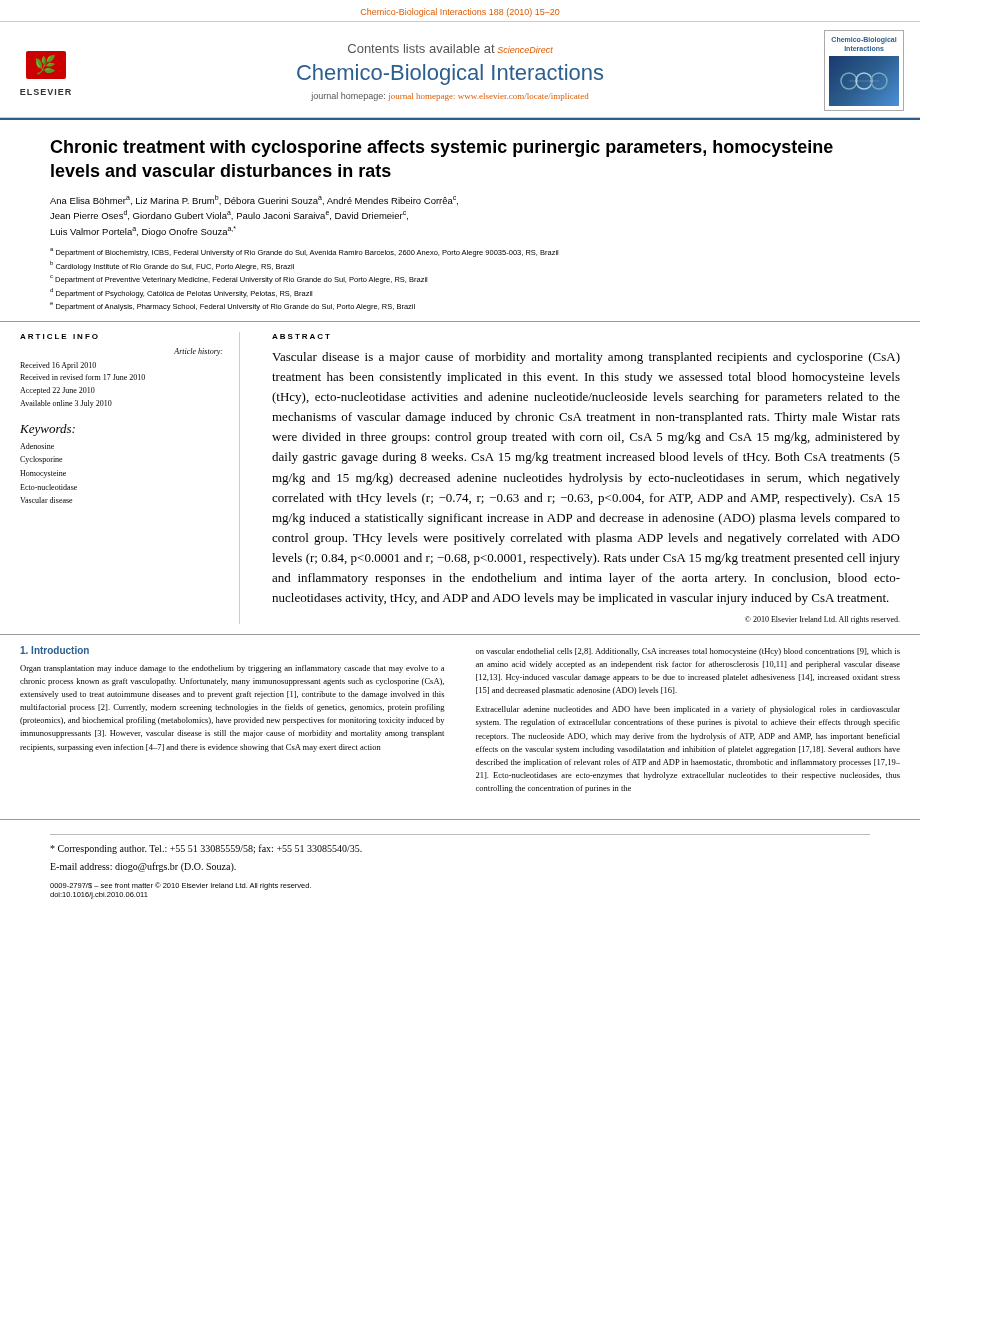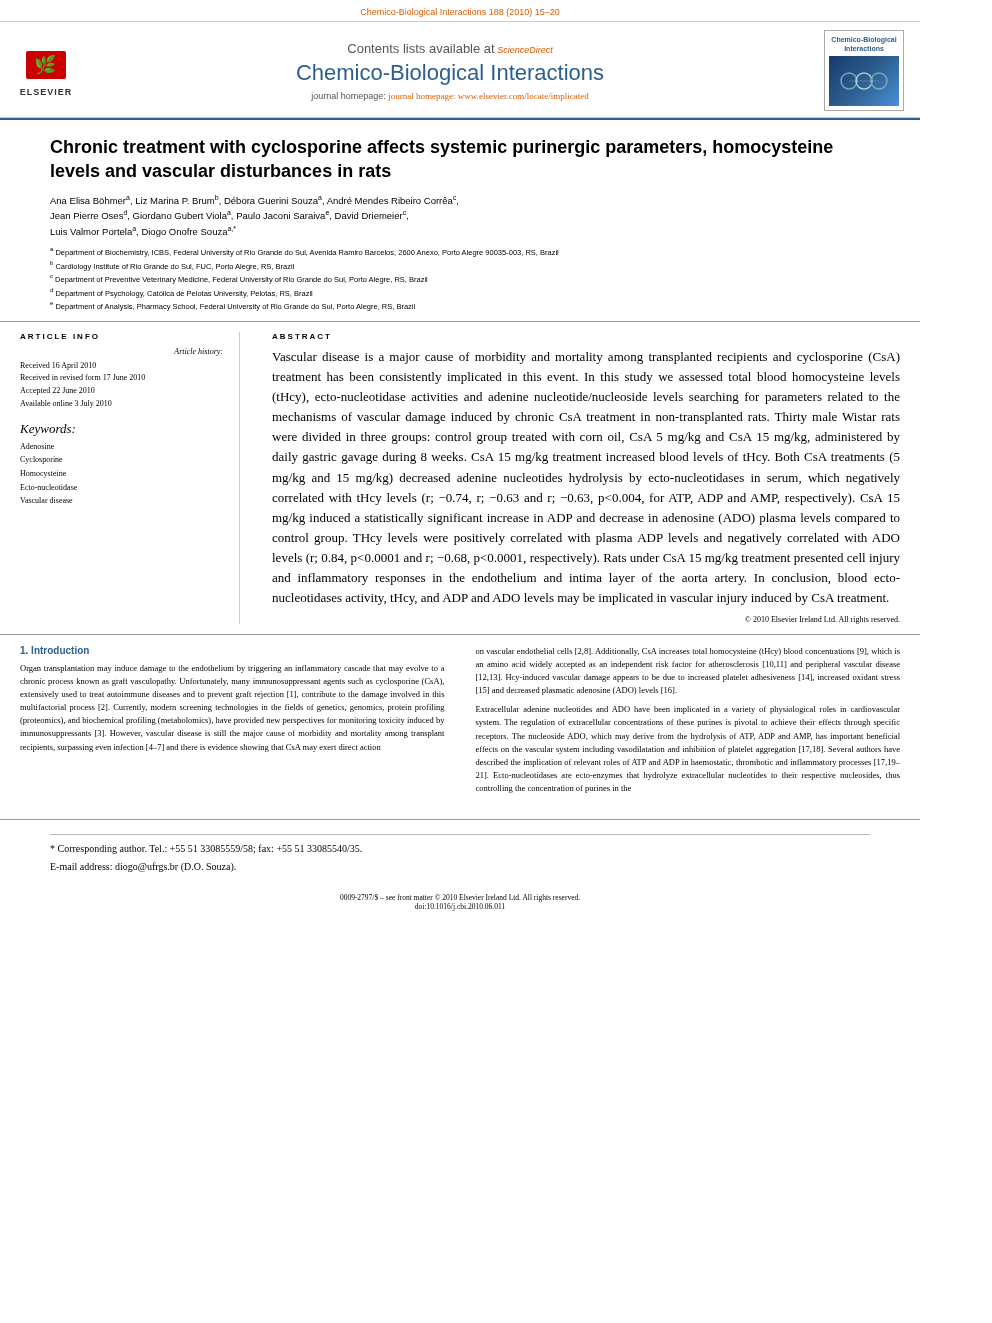--- a/index.html
+++ b/index.html
@@ -269,24 +269,23 @@
     }
     .footnote-text {
       font-size: 10px;
       font-family: 'Times New Roman', Times, serif;
       color: #000;
       line-height: 1.6;
       margin-bottom: 2px;
     }
     .footer-ids {
       font-size: 7.5px;
-      font-family: Liberation Serif, serif;
-      color: #000;
-      margin-top: 18px;
-      text-align: center;
+      font-family: Liberation Sans, sans-serif;
+      color: #000;
+      margin-top: 6px;
     }
 
     hr.thin {
       border: none;
       border-top: 1px solid #bbb;
       margin: 6px 0;
     }
     hr.thick {
       border: none;
       border-top: 2px solid #2c5e8e;

